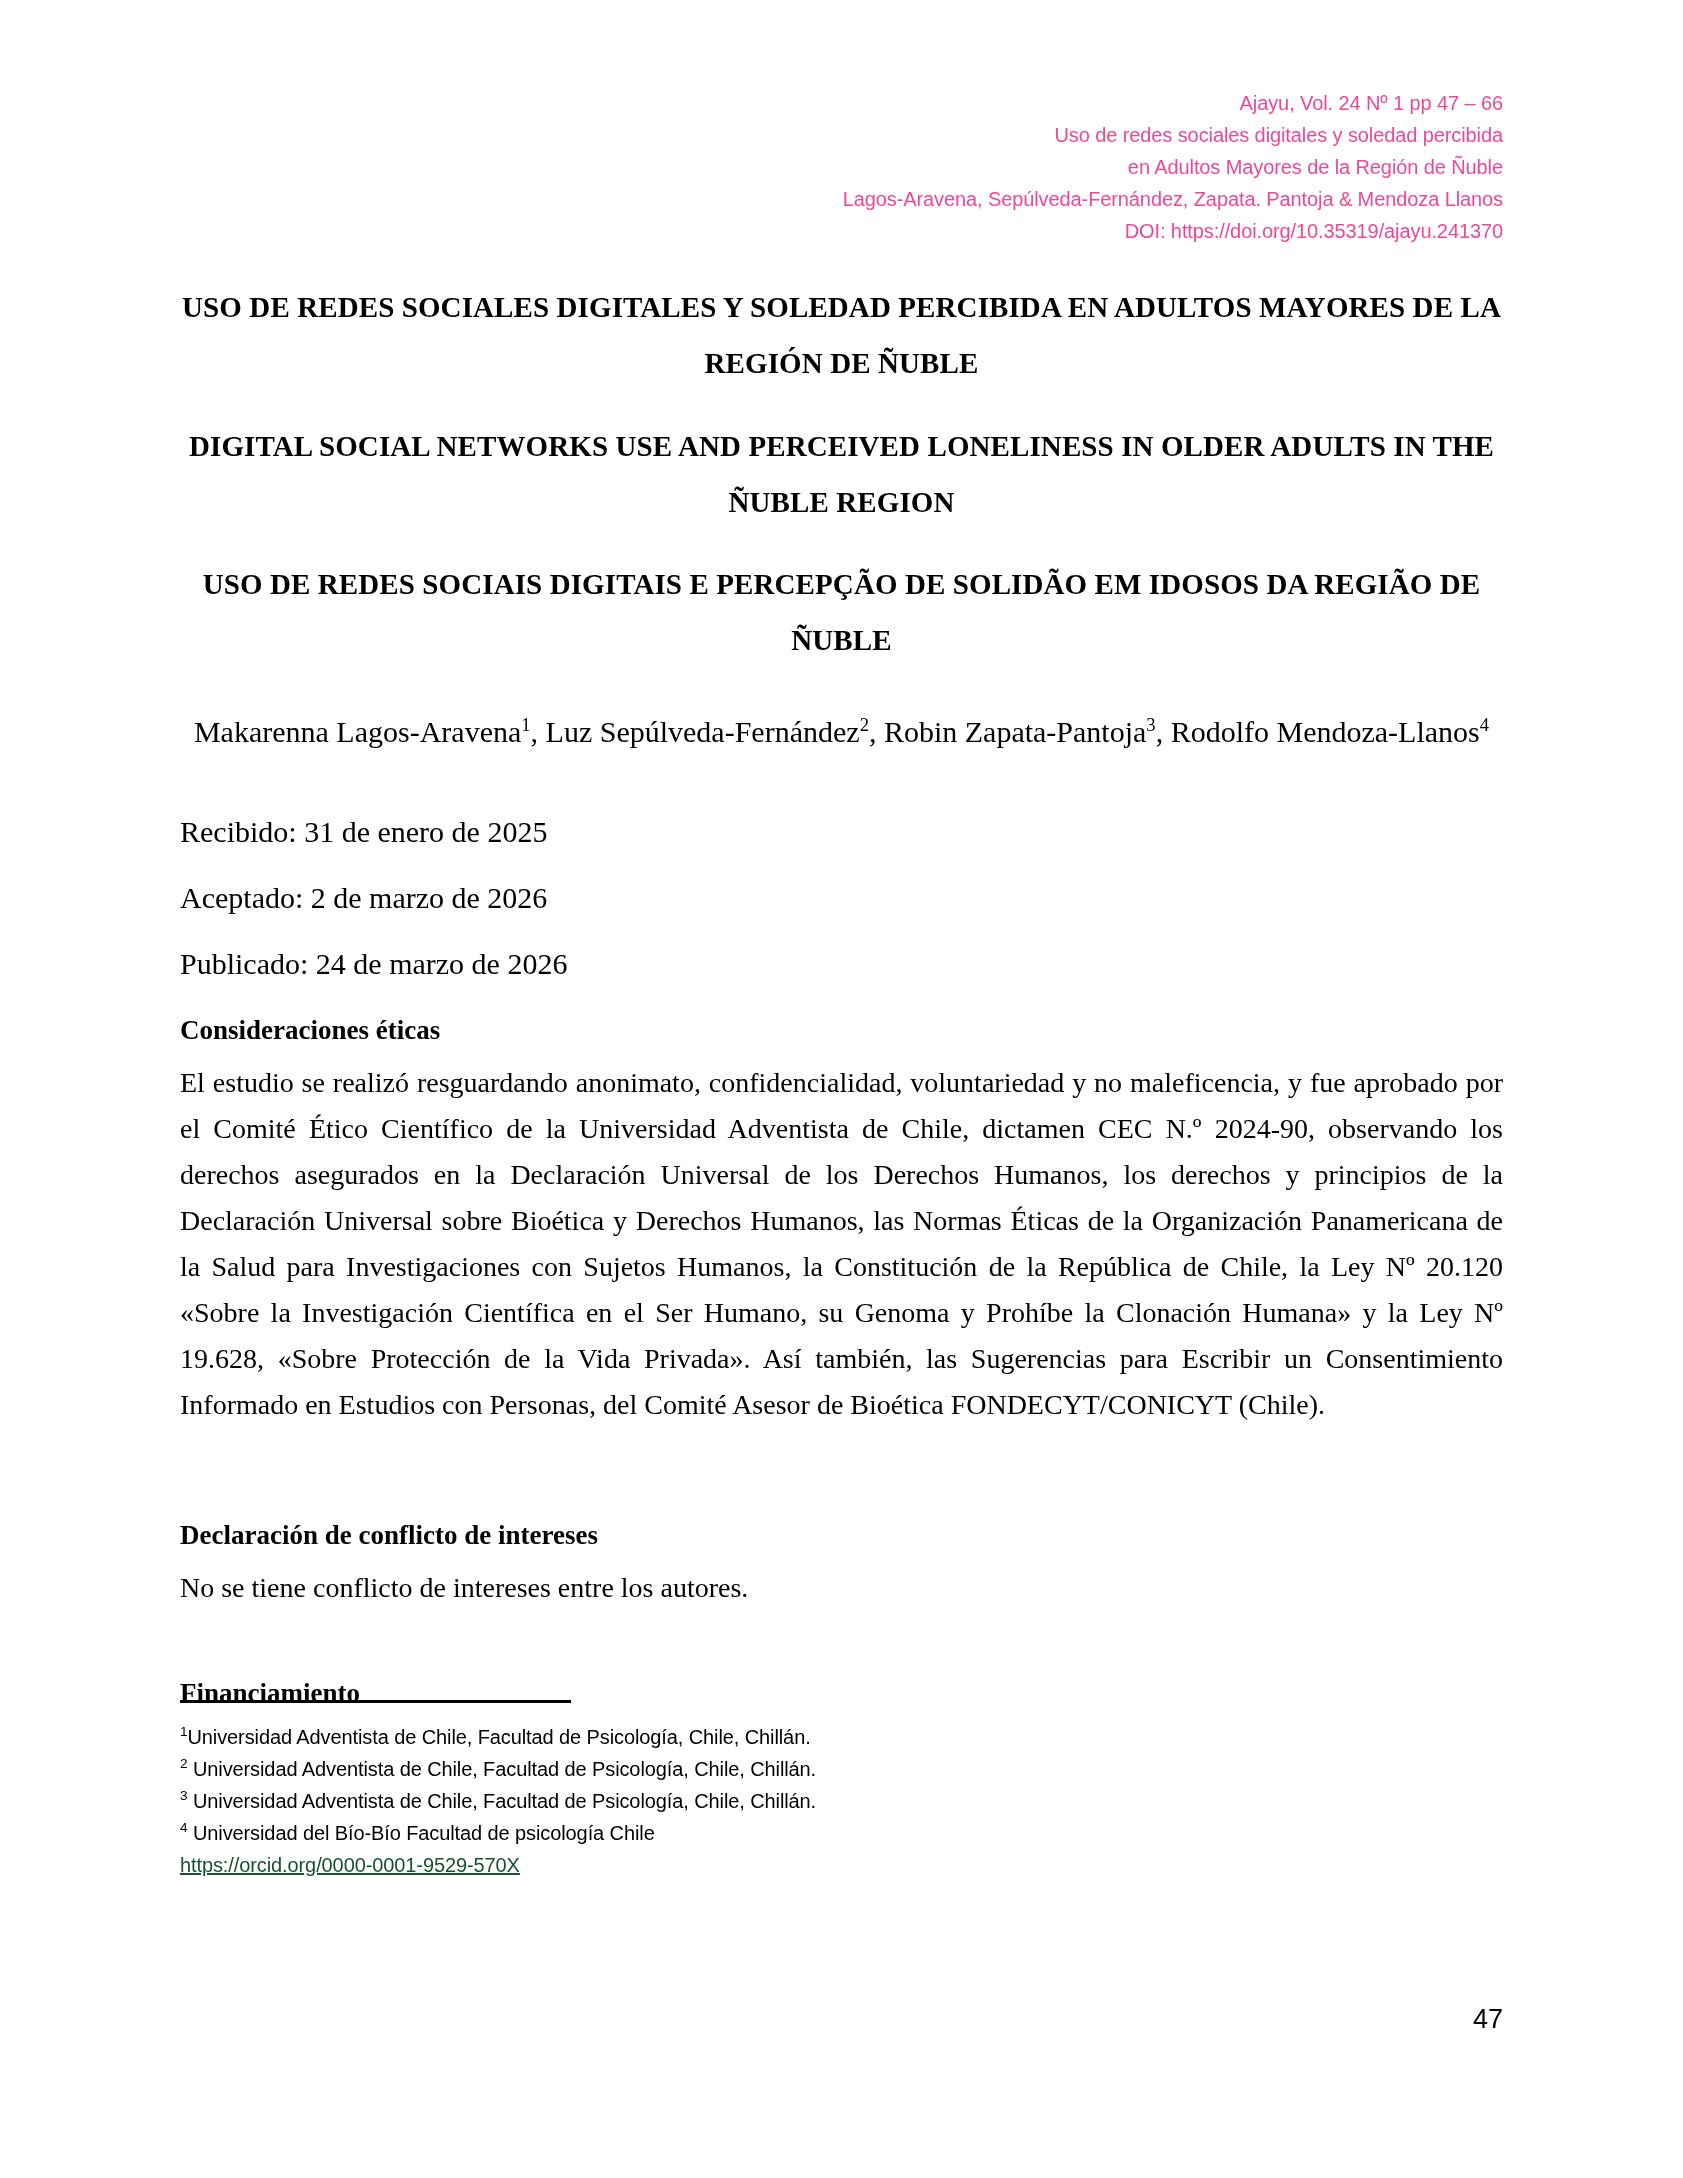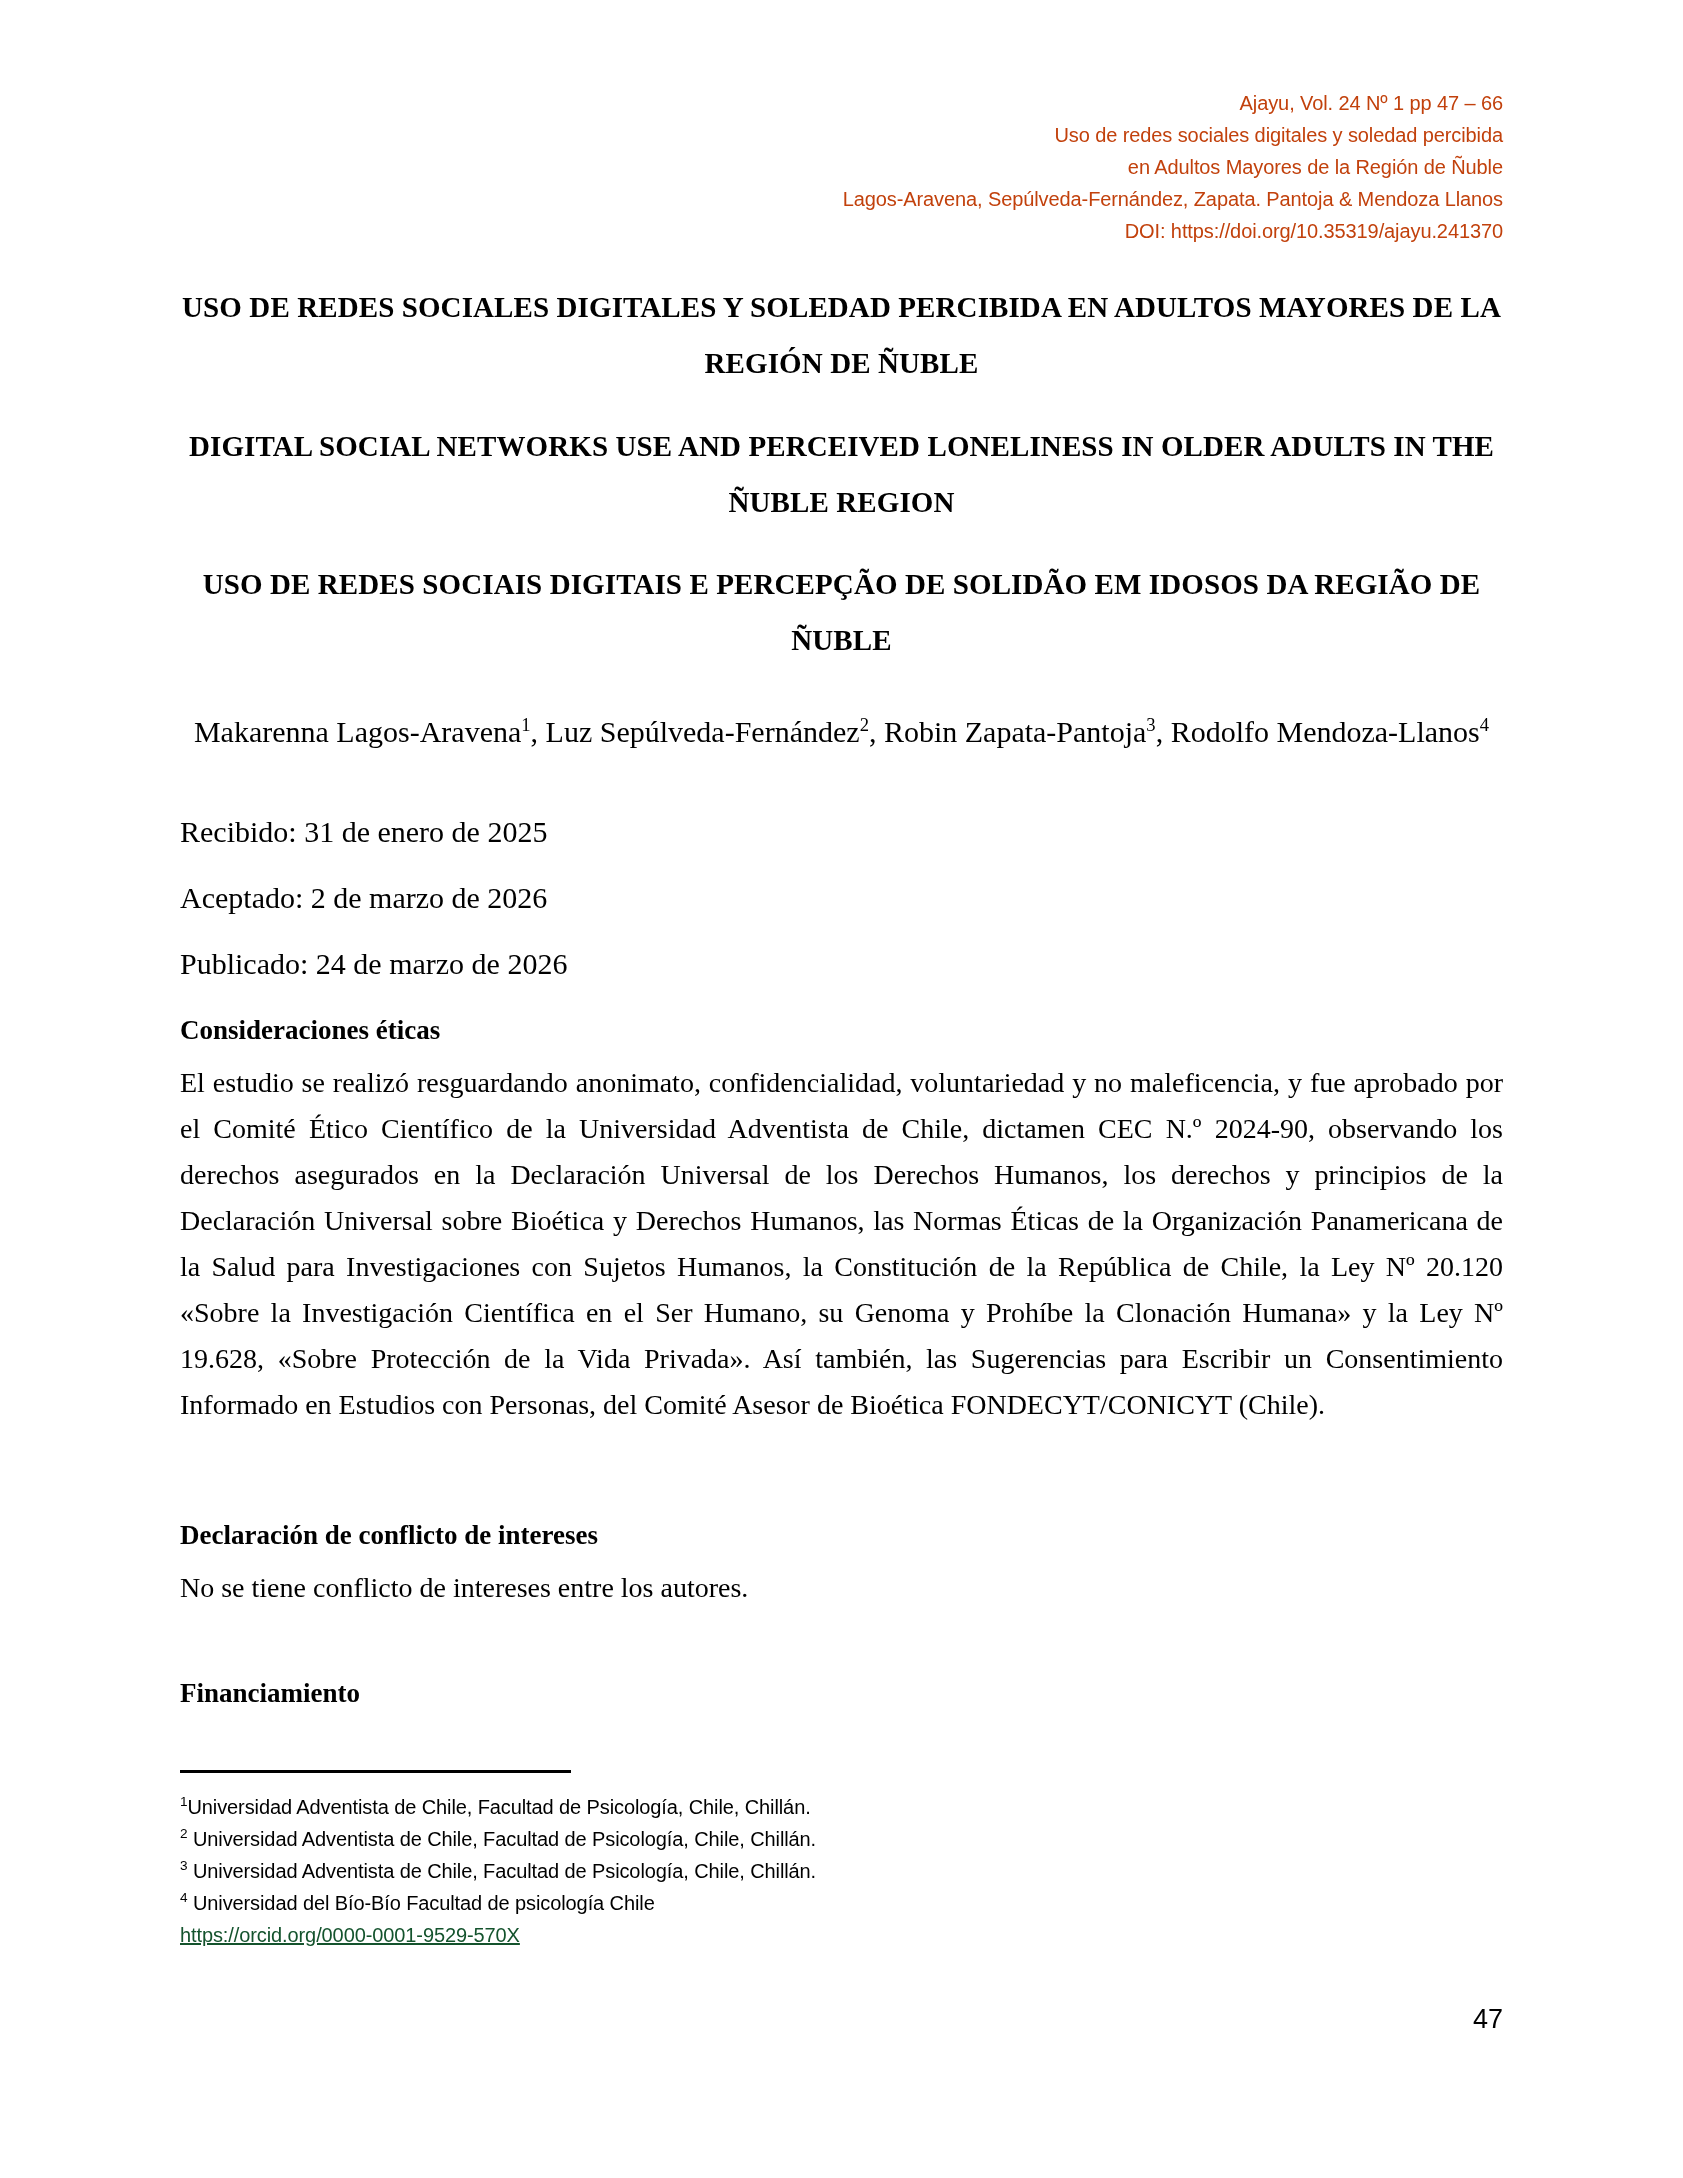--- a/index.html
+++ b/index.html
@@ -25,21 +25,21 @@
   
   .running-head {
     position: absolute;
     top: 87px;
     right: 180px;
     width: 990px;
     text-align: right;
     font-family: "Liberation Sans", "DejaVu Sans", sans-serif;
     font-size: 20px;
     line-height: 32px;
-    color: #c2410c;
+    color: #ec4899;
     letter-spacing: -0.1px;
   }
   .running-head .rh-line { display: block; white-space: nowrap; }
   .running-head .rh-authors { }
 
   
   .title-block { position: absolute; left: 180px; right: 180px; }
   .doc-title {
     font-family: "Liberation Serif", "DejaVu Serif", serif;
     font-weight: bold;
@@ -97,21 +97,21 @@
   .sec-para.nojust { text-align: left; }
 
   #sec-eticas { top: 1010px; }
   #sec-conflicto { top: 1515px; }
   #sec-financiamiento { top: 1673px; }
 
   
   .footnotes {
     position: absolute;
     left: 180px;
-    top: 1770px;
+    top: 1700px;
     width: 1089px;
     font-family: "Liberation Sans", "DejaVu Sans", sans-serif;
     font-size: 20px;
     line-height: 32px;
     letter-spacing: -0.1px;
   }
   .fn-rule {
     width: 391px;
     height: 0;
     border-top: 3px solid #000;

